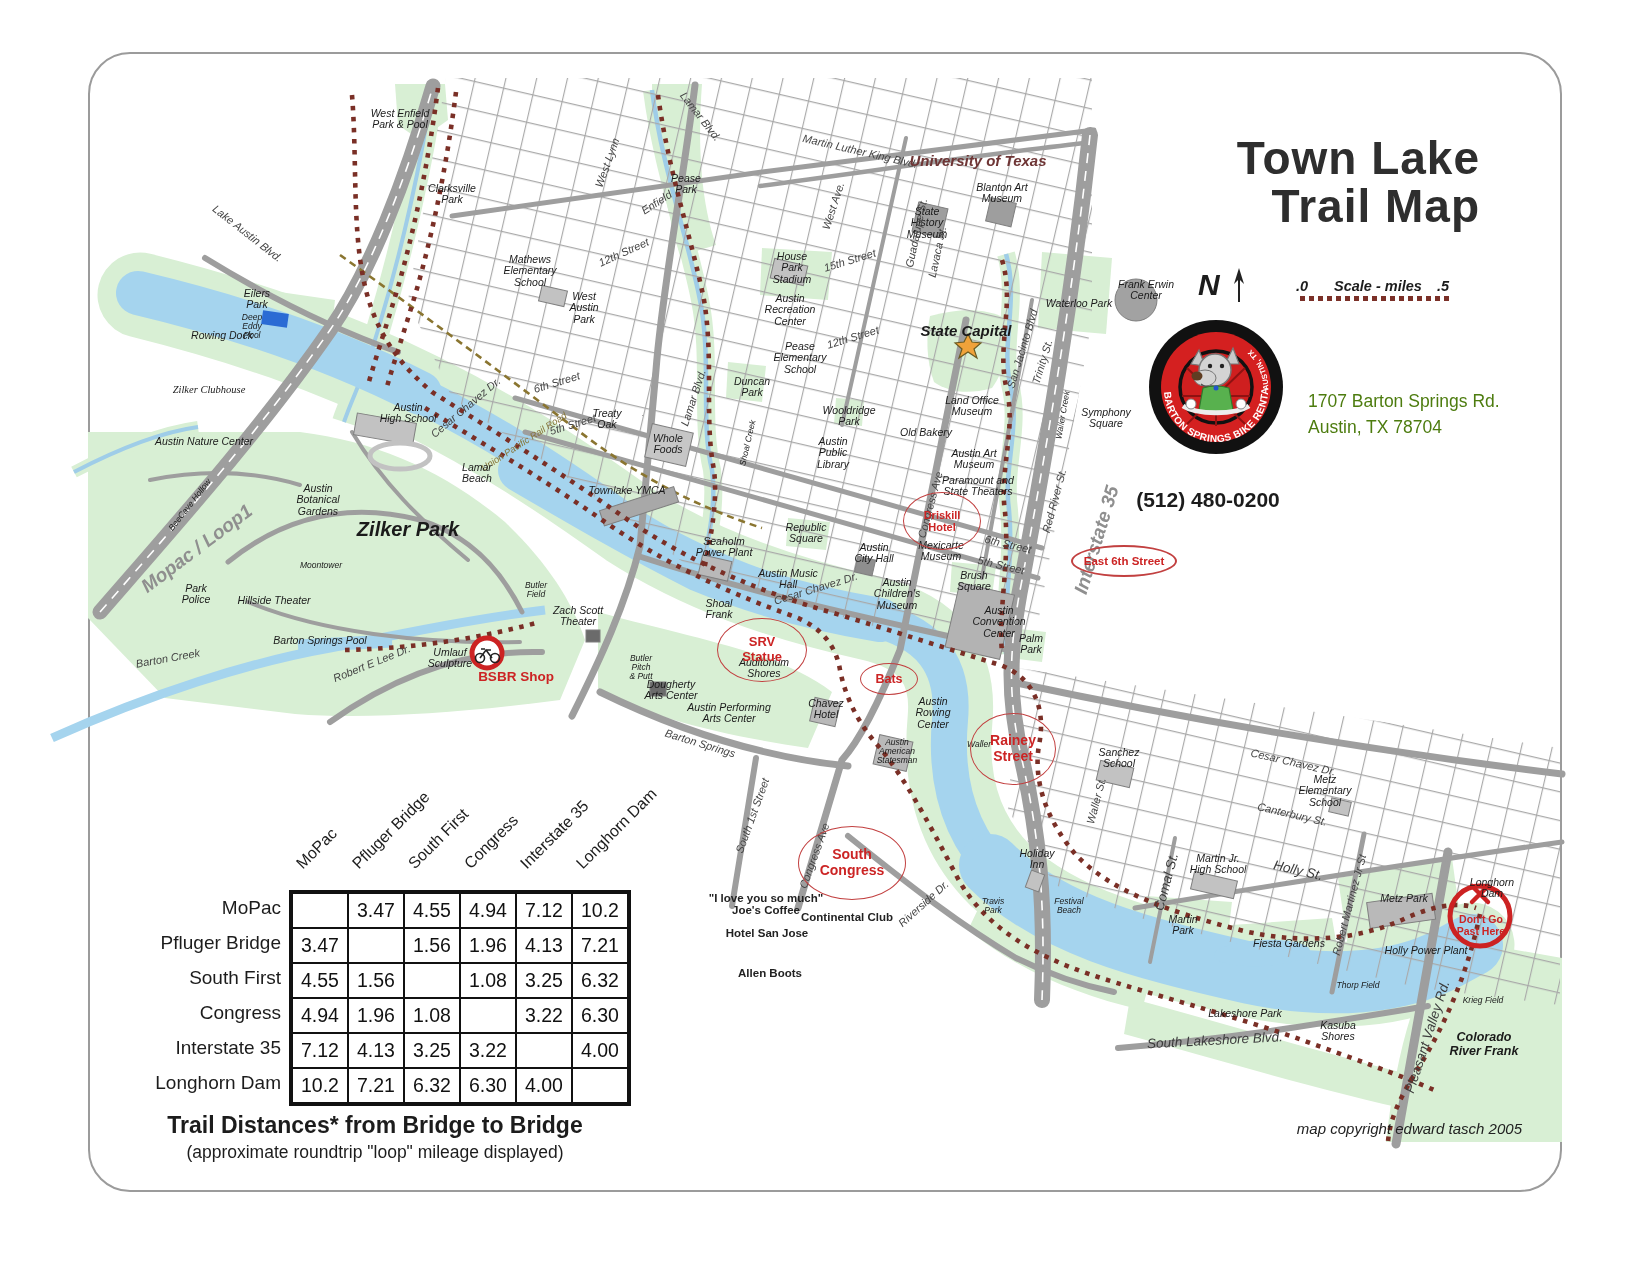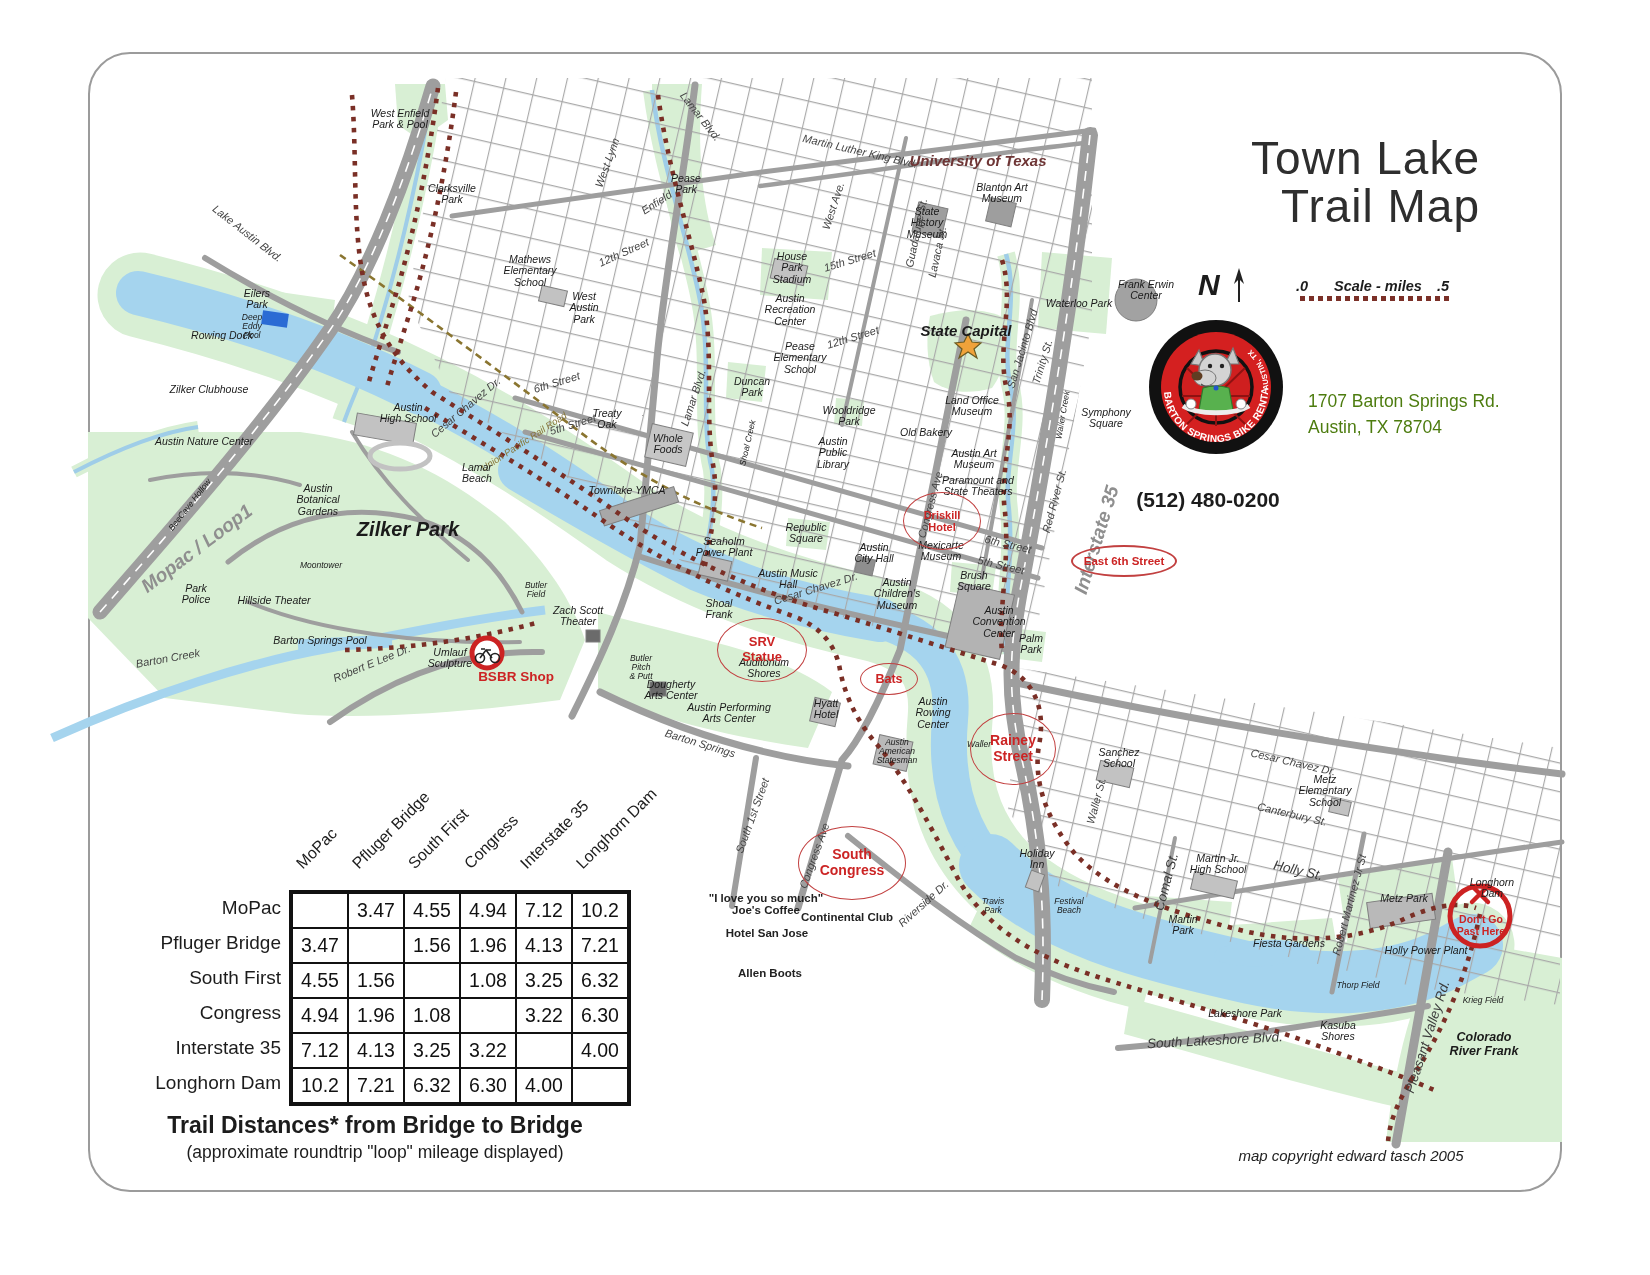--- a/index.html
+++ b/index.html
@@ -22,21 +22,21 @@
   .c-maroon{font-size:15px;font-weight:bold;color:#6e3535;}
   .c-rr{font-size:9.5px;color:#86763a;}
 
   
   .callout{position:absolute;border-radius:50%;display:flex;align-items:center;justify-content:center;
       color:#cc2424;font-weight:bold;text-align:center;white-space:pre-line;line-height:1.12;
       font-family:"Liberation Sans",sans-serif;pointer-events:none;}
   .red-note{position:absolute;color:#cc2424;font-weight:bold;text-align:center;white-space:pre-line;line-height:1.1;}
 
   
-  .title{position:absolute;left:1155px;top:134px;width:325px;text-align:right;font-weight:normal;
+  .title{position:absolute;left:1155px;top:134px;width:325px;text-align:right;font-weight:bold;
       font-size:46px;line-height:1.05;color:#2e2e2e;letter-spacing:1px;}
   .compass-n{position:absolute;left:1198px;top:268px;font-size:30px;font-weight:bold;font-style:italic;color:#1c1c1c;}
   .scale-txt{position:absolute;font-size:14.5px;font-weight:bold;font-style:italic;color:#1c1c1c;}
   .scale-dots{position:absolute;left:1300px;top:296px;width:152px;height:5px;
       background:repeating-linear-gradient(90deg,#7b3028 0 5px,transparent 5px 9px);}
   .biz-name{position:absolute;left:1285px;top:328px;width:245px;text-align:center;
       font-weight:bold;font-size:17.5px;line-height:1.45;color:#1c1c1c;}
   .biz-addr{position:absolute;left:1308px;top:388px;font-size:17.5px;line-height:1.5;color:#4d7c0f;}
   .biz-phone{position:absolute;left:1108px;top:488px;width:200px;text-align:center;
       font-weight:bold;font-size:21px;color:#1c1c1c;}
@@ -46,22 +46,22 @@
       font-size:16px;color:#1c1c1c;}
   .dt-rowlabel{position:absolute;width:152px;text-align:right;font-size:19px;color:#1c1c1c;}
   .dt-grid{position:absolute;left:289px;top:890px;display:grid;grid-template-columns:repeat(6,56px);
       grid-auto-rows:35px;border:3px solid #111;background:#fff;}
   .dt-cell{border:1.5px solid #111;display:flex;align-items:center;justify-content:center;
       font-size:19.5px;color:#111;}
   .dt-caption{position:absolute;left:130px;top:1112px;width:490px;text-align:center;
       font-weight:bold;font-size:23px;color:#1c1c1c;}
   .dt-subcaption{position:absolute;left:130px;top:1142px;width:490px;text-align:center;
       font-size:17.5px;color:#1c1c1c;}
-  .copyright{position:absolute;left:1180px;top:1120px;width:342px;text-align:center;
-      font-style:italic;font-size:15px;color:#222;margin-top:27px;}
+  .copyright{position:absolute;left:1180px;top:1120px;width:342px;text-align:right;
+      font-style:italic;font-size:15px;color:#222;}
 </style>
 </head>
 <body>
 
 <div id="page">
   <div id="map-border"></div>
 
   <svg id="map-svg" width="1650" height="1275" viewBox="0 0 1650 1275">
     <defs>
       <pattern id="g1" width="30" height="28" patternUnits="userSpaceOnUse" patternTransform="rotate(13)">
@@ -256,21 +256,21 @@
       <div class="ml c-s" style="left: 1106px; top: 418px; transform: translate(-50%, -50%) rotate(0deg);">Symphony
 Square</div>
       <div class="ml c-xs" style="left: 1063px; top: 415px; transform: translate(-50%, -50%) rotate(-80deg);">Waller Creek</div>
       <div class="ml c-rd" style="left: 247px; top: 234px; transform: translate(-50%, -50%) rotate(38deg);">Lake Austin Blvd.</div>
       <div class="ml c-s" style="left: 257px; top: 299px; transform: translate(-50%, -50%) rotate(0deg);">Eilers
 Park</div>
       <div class="ml c-xs" style="left: 252px; top: 327px; transform: translate(-50%, -50%) rotate(0deg);">Deep
 Eddy
 Pool</div>
       <div class="ml c-s" style="left: 222px; top: 336px; transform: translate(-50%, -50%) rotate(0deg);">Rowing Dock</div>
-      <div class="ml c-s" style="left: 209px; top: 390px; transform: translate(-50%, -50%) rotate(0deg);">Zilker Clubhouse</div>
+      <div class="ml c-s" style="left: 209px; top: 390px; transform: translate(-50%, -50%) rotate(0deg); font-family: Liberation Serif, serif;">Zilker Clubhouse</div>
       <div class="ml c-s" style="left: 204px; top: 442px; transform: translate(-50%, -50%) rotate(0deg);">Austin Nature Center</div>
       <div class="ml c-s" style="left: 408px; top: 413px; transform: translate(-50%, -50%) rotate(0deg);">Austin
 High School</div>
       <div class="ml c-rd" style="left: 466px; top: 408px; transform: translate(-50%, -50%) rotate(-40deg);">Cesar Chavez Dr.</div>
       <div class="ml c-rr" style="left: 524px; top: 442px; transform: translate(-50%, -50%) rotate(-33deg);">Union Pacific Rail Road</div>
       <div class="ml c-xs" style="left: 190px; top: 505px; transform: translate(-50%, -50%) rotate(-52deg);">BeeCave Hollow</div>
       <div class="ml c-hwy" style="left: 197px; top: 549px; transform: translate(-50%, -50%) rotate(-37deg);">Mopac / Loop1</div>
       <div class="ml c-s" style="left: 318px; top: 500px; transform: translate(-50%, -50%) rotate(0deg);">Austin
 Botanical
 Gardens</div>
@@ -336,21 +336,21 @@
 Center</div>
       <div class="ml c-s" style="left: 1031px; top: 644px; transform: translate(-50%, -50%) rotate(0deg);">Palm
 Park</div>
       <div class="ml c-rd" style="left: 816px; top: 589px; transform: translate(-50%, -50%) rotate(-17deg);">Cesar Chavez Dr.</div>
       <div class="ml c-s" style="left: 788px; top: 579px; transform: translate(-50%, -50%) rotate(0deg);">Austin Music
 Hall</div>
       <div class="ml c-s" style="left: 719px; top: 609px; transform: translate(-50%, -50%) rotate(0deg);">Shoal
 Frank</div>
       <div class="ml c-s" style="left: 764px; top: 668px; transform: translate(-50%, -50%) rotate(0deg);">Auditorium
 Shores</div>
-      <div class="ml c-s" style="left: 826px; top: 709px; transform: translate(-50%, -50%) rotate(0deg);">Hyatt
+      <div class="ml c-s" style="left: 826px; top: 709px; transform: translate(-50%, -50%) rotate(0deg);">Chavez
 Hotel</div>
       <div class="ml c-s" style="left: 933px; top: 713px; transform: translate(-50%, -50%) rotate(0deg);">Austin
 Rowing
 Center</div>
       <div class="ml c-xs" style="left: 897px; top: 752px; transform: translate(-50%, -50%) rotate(0deg);">Austin
 American
 Statesman</div>
       <div class="ml c-s" style="left: 671px; top: 690px; transform: translate(-50%, -50%) rotate(0deg);">Dougherty
 Arts Center</div>
       <div class="ml c-s" style="left: 729px; top: 713px; transform: translate(-50%, -50%) rotate(0deg);">Austin Performing

